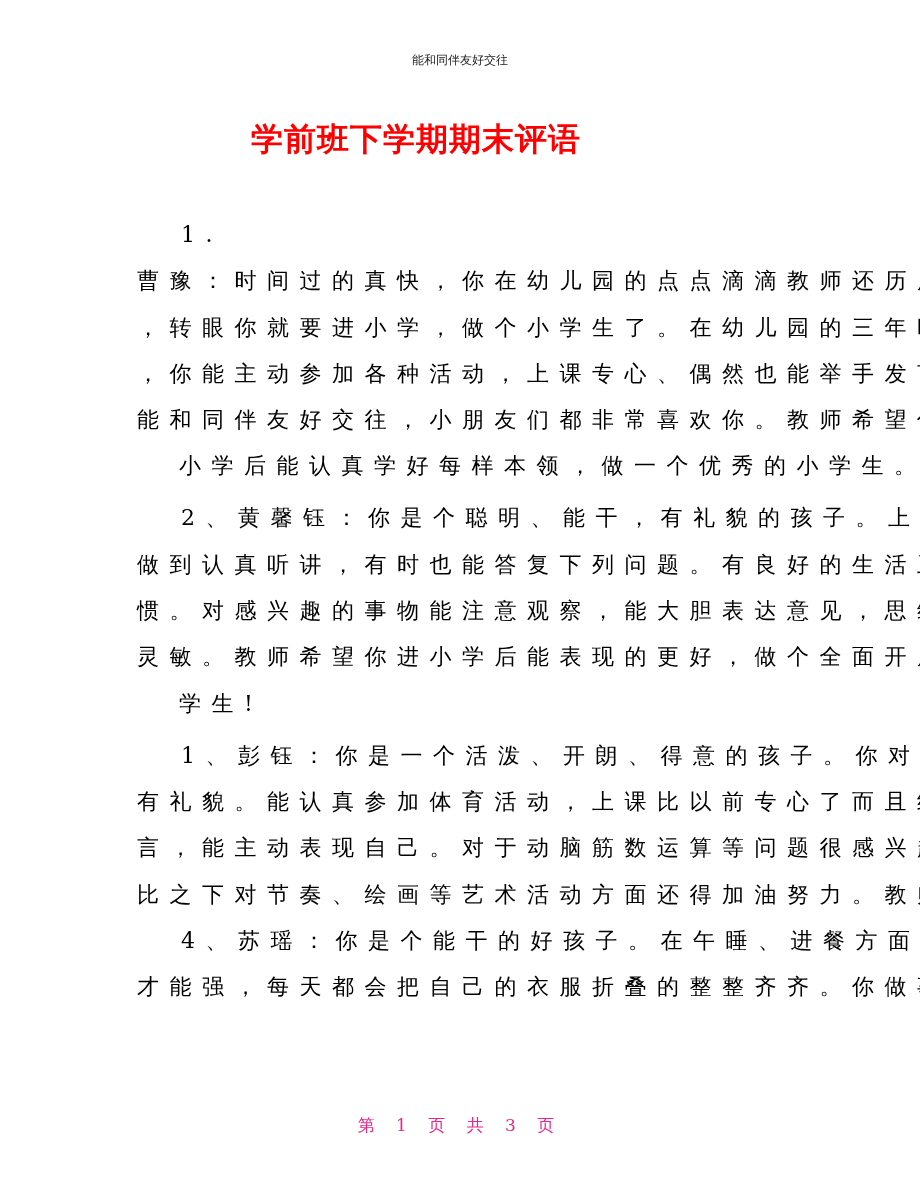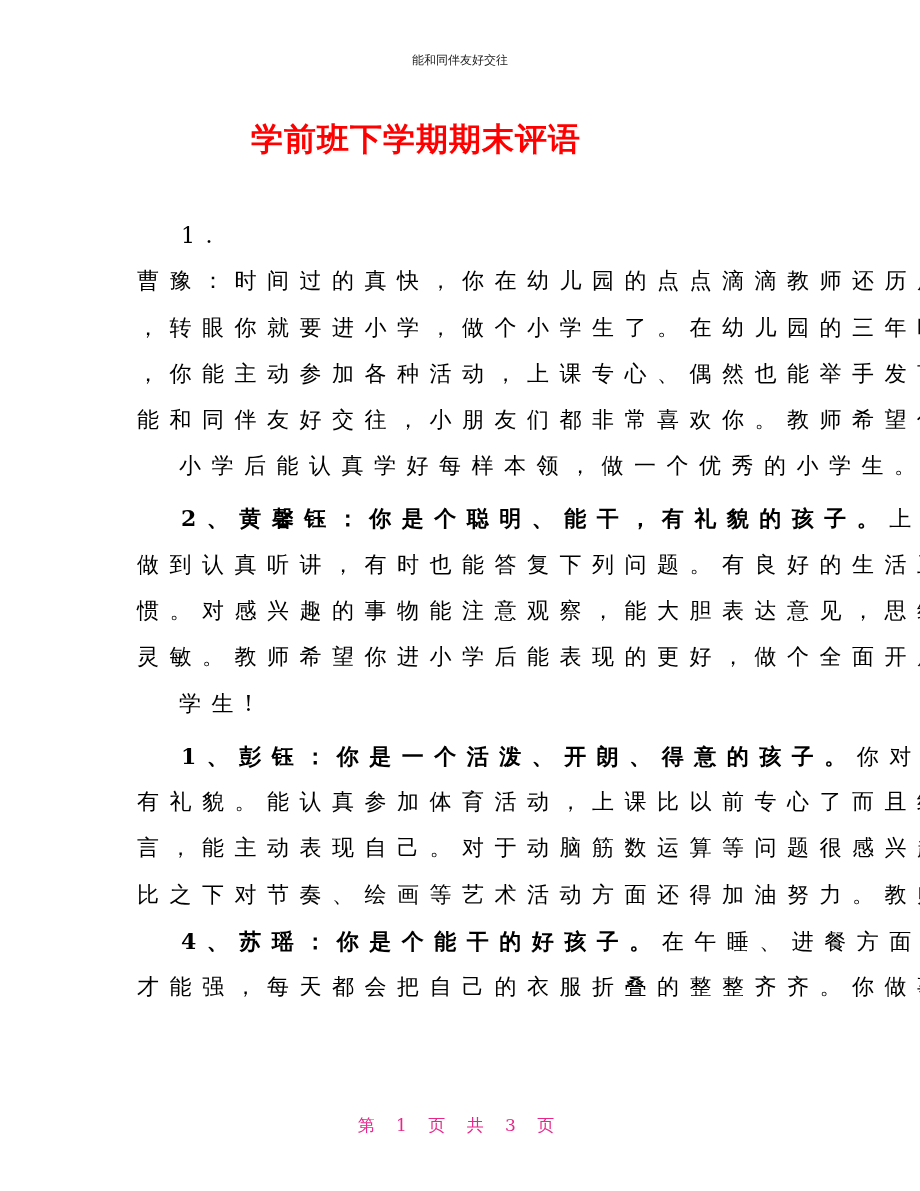--- a/index.html
+++ b/index.html
@@ -8,21 +8,21 @@
     .header { position: absolute; top: 52px; left: 0; width: 920px; text-align: center;
               font-size: 12px; color: #222; font-family: "Liberation Serif", serif; }
     .title { position: absolute; top: 118px; left: 0; width: 792px; text-align: center;
              font-size: 32px; font-weight: bold; color: #ff0000;
              font-family: Liberation Sans, sans-serif; letter-spacing: 1px; margin-left: 20px; }
     .body { position: absolute; top: 218px; left: 137px; width: 680px; }
     .line { height: 46.3px; line-height: 34px; font-size: 22px; white-space: nowrap;
             letter-spacing: 10.5px; }
     .line.gap { height: 52px; margin-left: 42px; }
     .indent { padding-left: 44px; }
-    .b { font-weight: bold; }
+    .b { font-weight: normal; }
     .footer { position: absolute; top: 1114px; left: 0; width: 920px; text-align: center;
               font-size: 17px; color: #e8268a; letter-spacing: 8px;
               font-family: "DejaVu Serif", "Liberation Serif", serif; }
   </style>
 </head>
 <body>
 
 <div class="header">能和同伴友好交往</div>
 <div class="title">学前班下学期期末评语</div>
 

